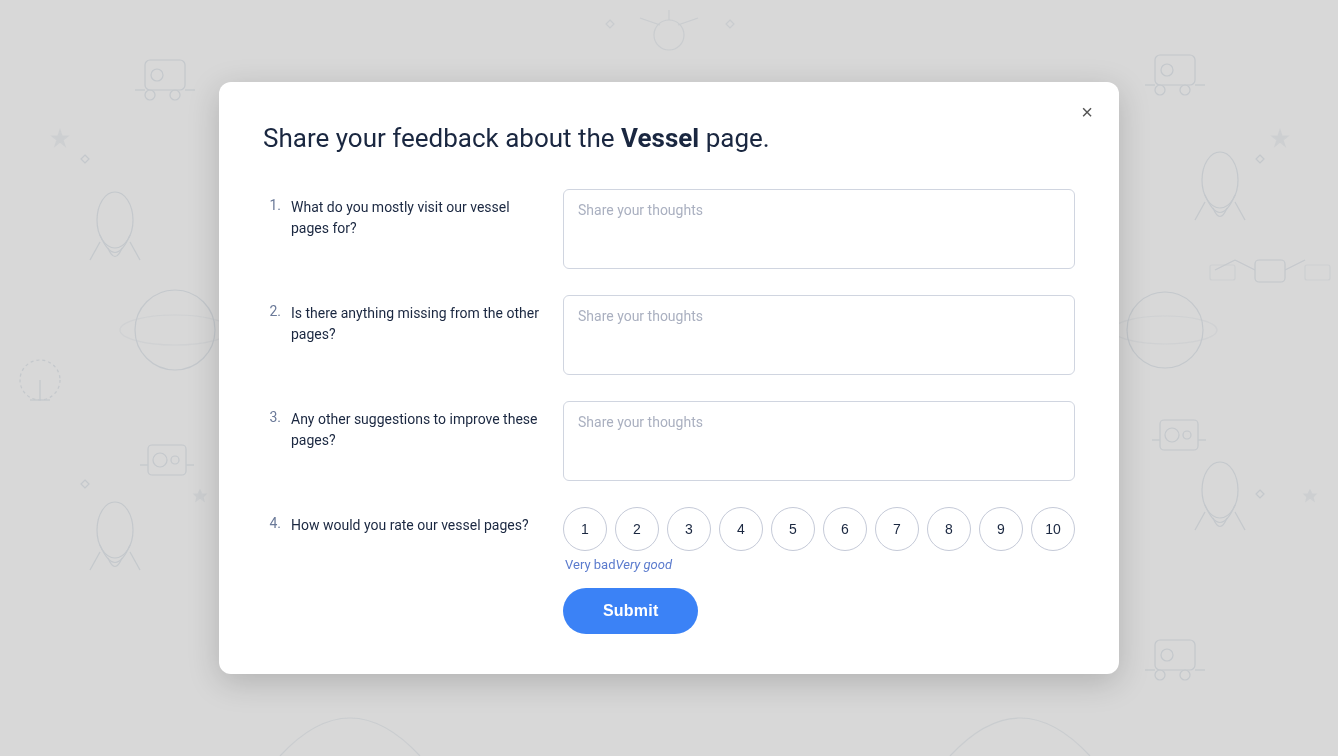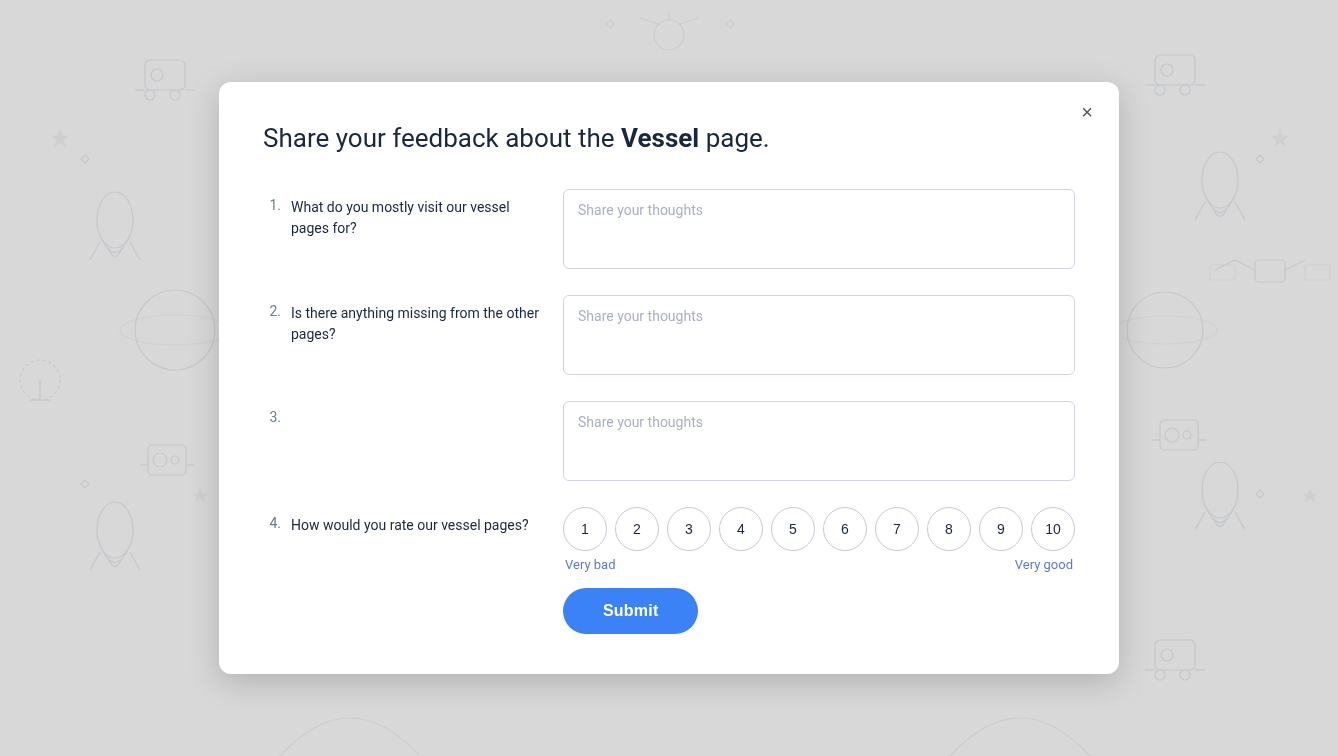--- a/index.html
+++ b/index.html
@@ -161,33 +161,34 @@
       align-items: center;
       justify-content: center;
       font-size: 14px;
       color: #1a2740;
       cursor: pointer;
       transition: background 0.15s, border-color 0.15s;
     }
 
     .rating-labels {
       display: flex;
-      justify-content: space-between;
+      justify-content: flex-start;
       margin-top: 6px;
       padding: 0 2px;
     }
 
     .rating-label-left {
       font-size: 13px;
       color: #5b7bcd;
     }
 
     .rating-label-right {
       font-size: 13px;
       color: #5b7bcd;
+      font-style: italic;
     }
 
     .submit-area {
       margin-top: 10px;
       padding-left: 300px;
     }
 
     .submit-btn {
       background: #3b82f6;
       color: #fff;
@@ -341,20 +342,21 @@
         <span class="question-text">Is there anything missing from the other pages?</span>
       </div>
       <div class="question-right">
         <textarea class="feedback-textarea" placeholder="Share your thoughts" style=""></textarea>
       </div>
     </div>
 
     <div class="question-row">
       <div class="question-left">
         <span class="question-number">3.</span>
+        <span class="question-text">Any other suggestions to improve these pages?</span>
       </div>
       <div class="question-right">
         <textarea class="feedback-textarea" placeholder="Share your thoughts" style=""></textarea>
       </div>
     </div>
 
     <div class="rating-section">
       <div class="rating-left">
         <span class="question-number">4.</span>
         <span class="question-text">How would you rate our vessel pages?</span>

